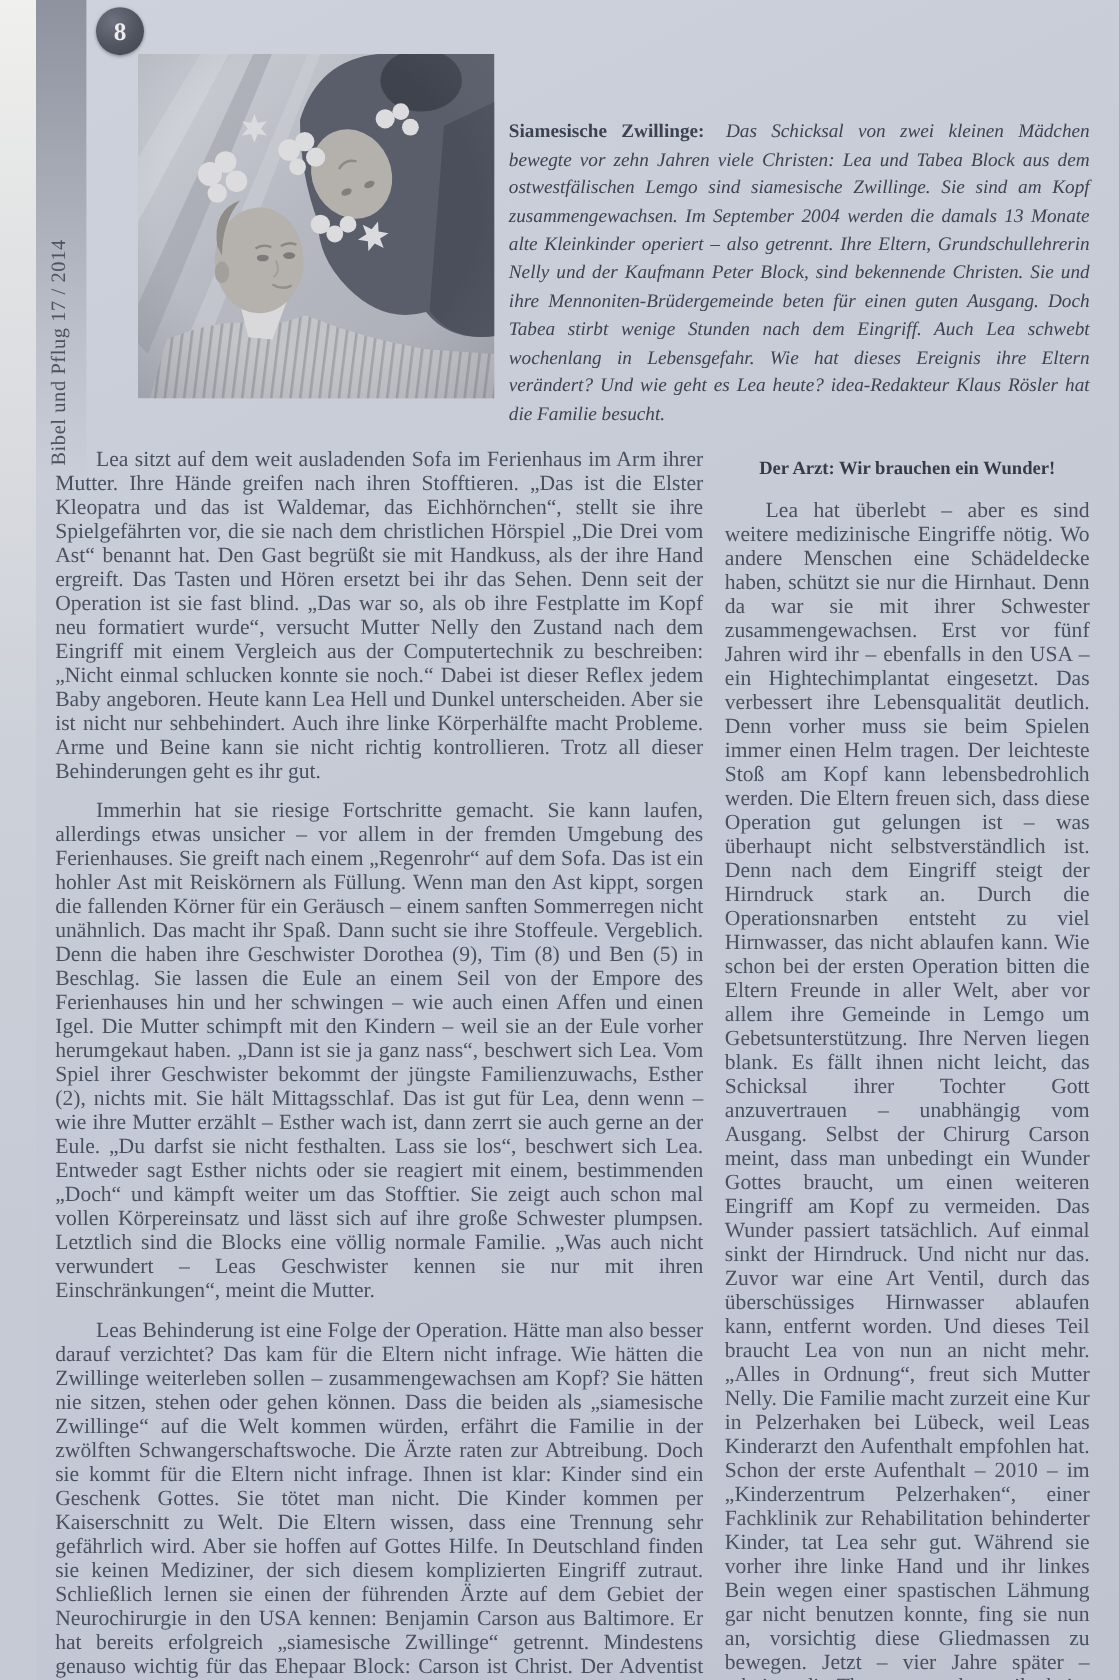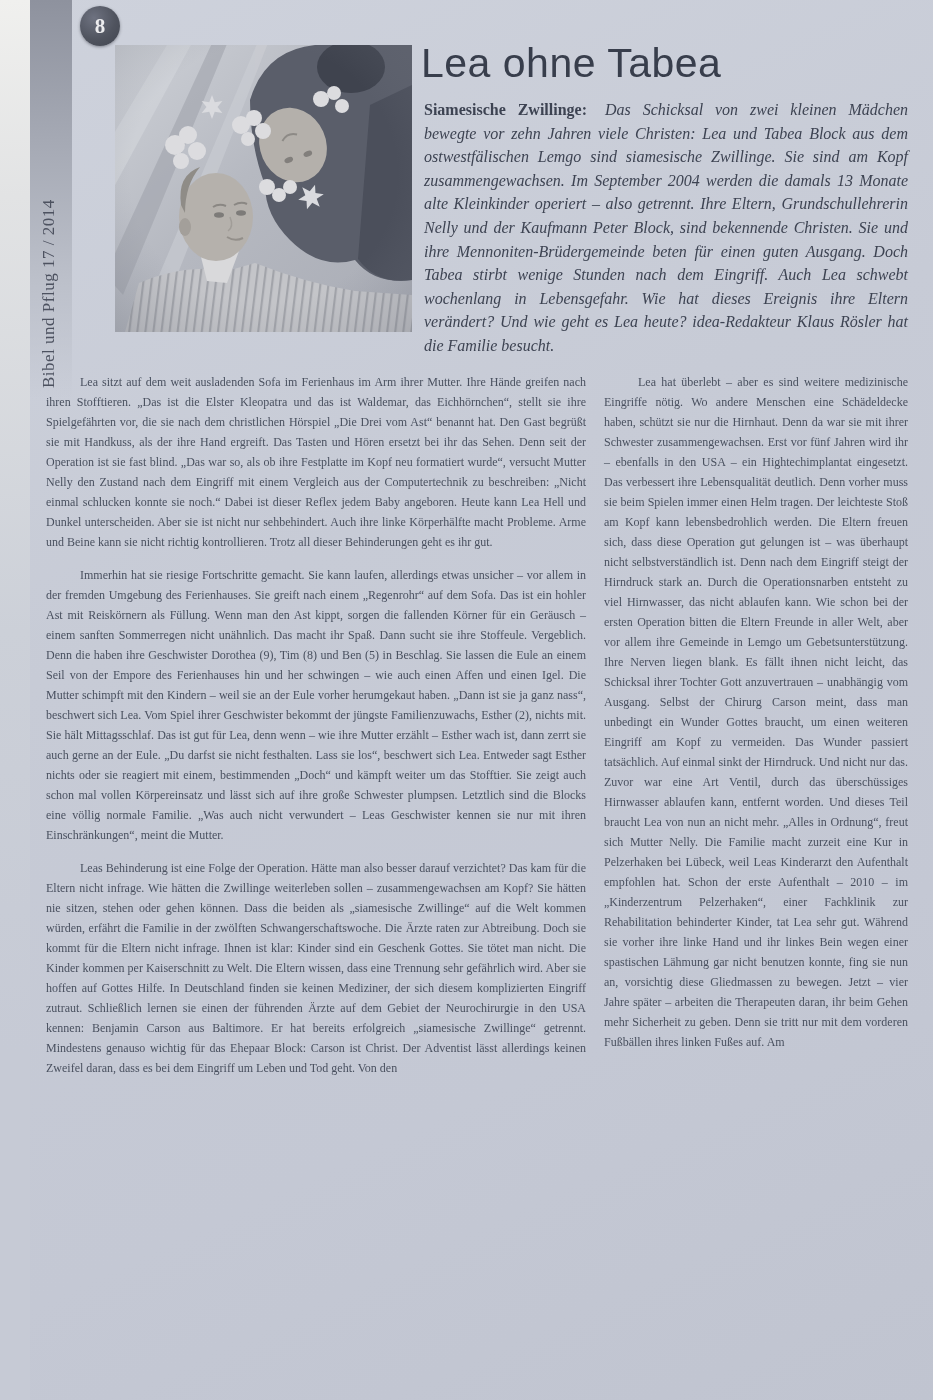--- a/index.html
+++ b/index.html
@@ -45,21 +45,21 @@
   }
   .intro-lead{ font-style:normal; font-weight:bold; margin-right:6px;}
   .intro-text{ font-style:italic; }
   .body{
     position:absolute; left:46px; top:372px; width:862px;
     display:flex; gap:18px;
   }
   .col-left{ width:540px; }
   .col-right{ width:304px; }
   .para{
-    margin:0 0 13px 0; font-size:12px; line-height:20px;
+    margin:0 0 13px 0; font-size:18px; line-height:20px;
     text-align:justify; color:#49505f; hyphens:auto;
   }
   .indent{ text-indent:34px; }
   .subhead{
     margin:9px 0 14px 0; font-size:15.5px; line-height:20px;
     font-weight:bold; color:#353b49;
   }
   .subhead.centered{ text-align:center; }
 </style>
 </head>
@@ -141,31 +141,31 @@
         <ellipse cx="126" cy="168" rx="5" ry="2.8" fill="#7d7b79"></ellipse>
         <path d="M98,162 Q104,158 111,161" stroke="#8a8783" stroke-width="2" fill="none"></path>
         <path d="M119,160 Q126,156 132,159" stroke="#8a8783" stroke-width="2" fill="none"></path>
         <path d="M112,192 Q120,197 128,193" stroke="#938f8a" stroke-width="2" fill="none"></path>
         <path d="M115,172 Q119,182 113,186" stroke="#a19d98" stroke-width="1.5" fill="none"></path>
       </g>
       <rect width="297" height="287" fill="url(#vign)"></rect>
     </svg>
   </div>
 
-  <h1 class="title">Lea ohne Tabea</h1>
 
   <p class="intro">
     <strong class="intro-lead">Siamesische Zwillinge:</strong>
     <span class="intro-text">Das Schicksal von zwei kleinen Mädchen bewegte vor zehn Jahren viele Christen: Lea und Tabea Block aus dem ostwestfälischen Lemgo sind siamesische Zwillinge. Sie sind am Kopf zusammengewachsen. Im September 2004 werden die damals 13 Monate alte Kleinkinder operiert – also getrennt. Ihre Eltern, Grundschullehrerin Nelly und der Kaufmann Peter Block, sind bekennende Christen. Sie und ihre Mennoniten-Brüdergemeinde beten für einen guten Ausgang. Doch Tabea stirbt wenige Stunden nach dem Eingriff. Auch Lea schwebt wochenlang in Lebensgefahr. Wie hat dieses Ereignis ihre Eltern verändert? Und wie geht es Lea heute? idea-Redakteur Klaus Rösler hat die Familie besucht.</span>
   </p>
 
   <div class="body">
     <div class="col col-left">
       <p class="para indent">Lea sitzt auf dem weit ausladenden Sofa im Ferienhaus im Arm ihrer Mutter. Ihre Hände greifen nach ihren Stofftieren. „Das ist die Elster Kleopatra und das ist Waldemar, das Eichhörnchen“, stellt sie ihre Spielgefährten vor, die sie nach dem christlichen Hörspiel „Die Drei vom Ast“ benannt hat. Den Gast begrüßt sie mit Handkuss, als der ihre Hand ergreift. Das Tasten und Hören ersetzt bei ihr das Sehen. Denn seit der Operation ist sie fast blind. „Das war so, als ob ihre Festplatte im Kopf neu formatiert wurde“, versucht Mutter Nelly den Zustand nach dem Eingriff mit einem Vergleich aus der Computertechnik zu beschreiben: „Nicht einmal schlucken konnte sie noch.“ Dabei ist dieser Reflex jedem Baby angeboren. Heute kann Lea Hell und Dunkel unterscheiden. Aber sie ist nicht nur sehbehindert. Auch ihre linke Körperhälfte macht Probleme. Arme und Beine kann sie nicht richtig kontrollieren. Trotz all dieser Behinderungen geht es ihr gut.</p>
       <p class="para indent">Immerhin hat sie riesige Fortschritte gemacht. Sie kann laufen, allerdings etwas unsicher – vor allem in der fremden Umgebung des Ferienhauses. Sie greift nach einem „Regenrohr“ auf dem Sofa. Das ist ein hohler Ast mit Reiskörnern als Füllung. Wenn man den Ast kippt, sorgen die fallenden Körner für ein Geräusch – einem sanften Sommerregen nicht unähnlich. Das macht ihr Spaß. Dann sucht sie ihre Stoffeule. Vergeblich. Denn die haben ihre Geschwister Dorothea (9), Tim (8) und Ben (5) in Beschlag. Sie lassen die Eule an einem Seil von der Empore des Ferienhauses hin und her schwingen – wie auch einen Affen und einen Igel. Die Mutter schimpft mit den Kindern – weil sie an der Eule vorher herumgekaut haben. „Dann ist sie ja ganz nass“, beschwert sich Lea. Vom Spiel ihrer Geschwister bekommt der jüngste Familienzuwachs, Esther (2), nichts mit. Sie hält Mittagsschlaf. Das ist gut für Lea, denn wenn – wie ihre Mutter erzählt – Esther wach ist, dann zerrt sie auch gerne an der Eule. „Du darfst sie nicht festhalten. Lass sie los“, beschwert sich Lea. Entweder sagt Esther nichts oder sie reagiert mit einem, bestimmenden „Doch“ und kämpft weiter um das Stofftier. Sie zeigt auch schon mal vollen Körpereinsatz und lässt sich auf ihre große Schwester plumpsen. Letztlich sind die Blocks eine völlig normale Familie. „Was auch nicht verwundert – Leas Geschwister kennen sie nur mit ihren Einschränkungen“, meint die Mutter.</p>
       <p class="para indent">Leas Behinderung ist eine Folge der Operation. Hätte man also besser darauf verzichtet? Das kam für die Eltern nicht infrage. Wie hätten die Zwillinge weiterleben sollen – zusammengewachsen am Kopf? Sie hätten nie sitzen, stehen oder gehen können. Dass die beiden als „siamesische Zwillinge“ auf die Welt kommen würden, erfährt die Familie in der zwölften Schwangerschaftswoche. Die Ärzte raten zur Abtreibung. Doch sie kommt für die Eltern nicht infrage. Ihnen ist klar: Kinder sind ein Geschenk Gottes. Sie tötet man nicht. Die Kinder kommen per Kaiserschnitt zu Welt. Die Eltern wissen, dass eine Trennung sehr gefährlich wird. Aber sie hoffen auf Gottes Hilfe. In Deutschland finden sie keinen Mediziner, der sich diesem komplizierten Eingriff zutraut. Schließlich lernen sie einen der führenden Ärzte auf dem Gebiet der Neurochirurgie in den USA kennen: Benjamin Carson aus Baltimore. Er hat bereits erfolgreich „siamesische Zwillinge“ getrennt. Mindestens genauso wichtig für das Ehepaar Block: Carson ist Christ. Der Adventist lässt allerdings keinen Zweifel daran, dass es bei dem Eingriff um Leben und Tod geht. Von den</p>
     </div>
     <div class="col col-right">
+      <h2 class="subhead centered">Der Arzt: Wir brauchen ein Wunder!</h2>
       <p class="para indent">Lea hat überlebt – aber es sind weitere medizinische Eingriffe nötig. Wo andere Menschen eine Schädeldecke haben, schützt sie nur die Hirnhaut. Denn da war sie mit ihrer Schwester zusammengewachsen. Erst vor fünf Jahren wird ihr – ebenfalls in den USA – ein Hightechimplantat eingesetzt. Das verbessert ihre Lebensqualität deutlich. Denn vorher muss sie beim Spielen immer einen Helm tragen. Der leichteste Stoß am Kopf kann lebensbedrohlich werden. Die Eltern freuen sich, dass diese Operation gut gelungen ist – was überhaupt nicht selbstverständlich ist. Denn nach dem Eingriff steigt der Hirndruck stark an. Durch die Operationsnarben entsteht zu viel Hirnwasser, das nicht ablaufen kann. Wie schon bei der ersten Operation bitten die Eltern Freunde in aller Welt, aber vor allem ihre Gemeinde in Lemgo um Gebetsunterstützung. Ihre Nerven liegen blank. Es fällt ihnen nicht leicht, das Schicksal ihrer Tochter Gott anzuvertrauen – unabhängig vom Ausgang. Selbst der Chirurg Carson meint, dass man unbedingt ein Wunder Gottes braucht, um einen weiteren Eingriff am Kopf zu vermeiden. Das Wunder passiert tatsächlich. Auf einmal sinkt der Hirndruck. Und nicht nur das. Zuvor war eine Art Ventil, durch das überschüssiges Hirnwasser ablaufen kann, entfernt worden. Und dieses Teil braucht Lea von nun an nicht mehr. „Alles in Ordnung“, freut sich Mutter Nelly. Die Familie macht zurzeit eine Kur in Pelzerhaken bei Lübeck, weil Leas Kinderarzt den Aufenthalt empfohlen hat. Schon der erste Aufenthalt – 2010 – im „Kinderzentrum Pelzerhaken“, einer Fachklinik zur Rehabilitation behinderter Kinder, tat Lea sehr gut. Während sie vorher ihre linke Hand und ihr linkes Bein wegen einer spastischen Lähmung gar nicht benutzen konnte, fing sie nun an, vorsichtig diese Gliedmassen zu bewegen. Jetzt – vier Jahre später – arbeiten die Therapeuten daran, ihr beim Gehen mehr Sicherheit zu geben. Denn sie tritt nur mit dem vorderen Fußbällen ihres linken Fußes auf. Am</p>
     </div>
   </div>
 
 </div>
 
 </body></html>

